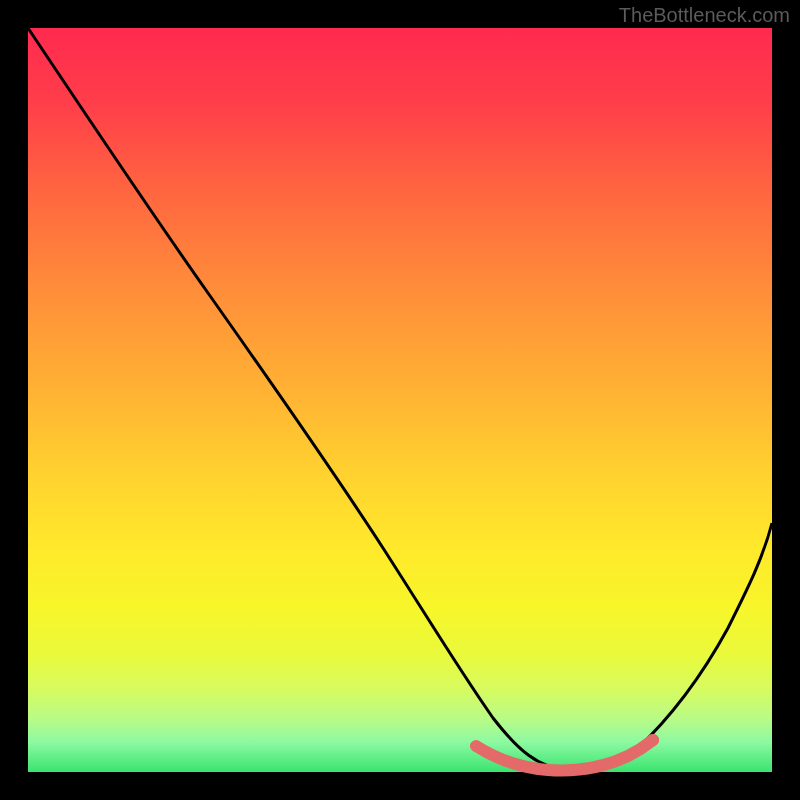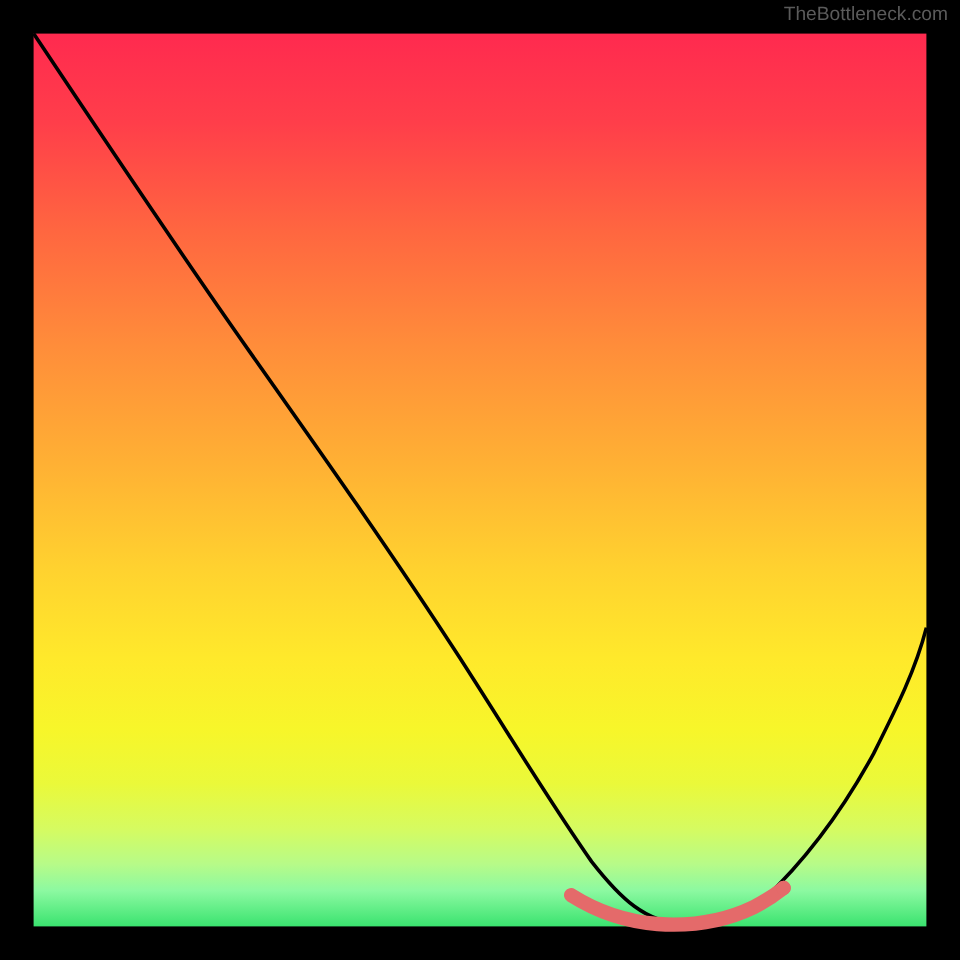--- a/index.html
+++ b/index.html
@@ -9,21 +9,21 @@
     height: 800px;
     background: #000;
     position: relative;
     font-family: Arial, Helvetica, sans-serif;
   }
   .watermark {
     position: absolute;
     top: 4px;
     right: 10px;
     color: #5b5b5b;
-    font-size: 16px;
+    font-size: 20px;
     font-weight: 500;
     z-index: 10;
   }
   .plot {
     position: absolute;
     left: 28px;
     top: 28px;
     width: 744px;
     height: 744px;
     background: linear-gradient(

